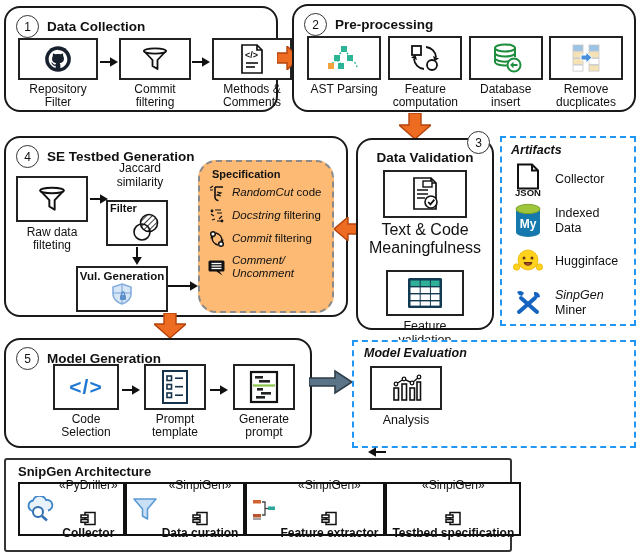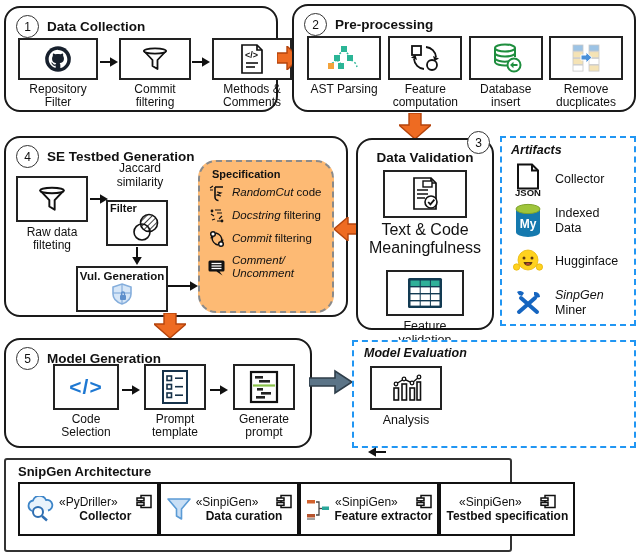--- a/index.html
+++ b/index.html
@@ -43,21 +43,21 @@
 
   
   .me-title{font-style:italic;font-weight:bold;font-size:12.5px;padding:4px 0 0 10px;}
 
   
   .arch-title{font-weight:bold;font-size:13px;padding:4px 0 0 12px;}
   .arch-row{position:absolute;left:12px;right:8px;top:22px;display:flex;align-items:center;justify-content:space-between;}
   .comp{border:2px solid #111;background:#fff;height:54px;box-sizing:border-box;
         display:flex;align-items:center;gap:4px;padding:3px 5px;}
   .ctext{display:flex;flex-direction:column;align-items:center;line-height:1.2;}
-  .stline{display:flex;align-items:center;gap:18px;font-size:12px;white-space:nowrap;}
+  .stline{display:flex;align-items:center;gap:18px;font-size:12px;white-space:nowrap;flex-direction:column;}
   .cname{font-weight:bold;font-size:12px;white-space:nowrap;}
 
   .codeglyph{color:#1E78D2;font-weight:bold;font-size:21px;letter-spacing:1px;}
 </style>
 </head>
 <body>
 
 <div class="canvas">
 
   <section class="rbox" style="left:4px;top:6px;width:274px;height:106px;">

